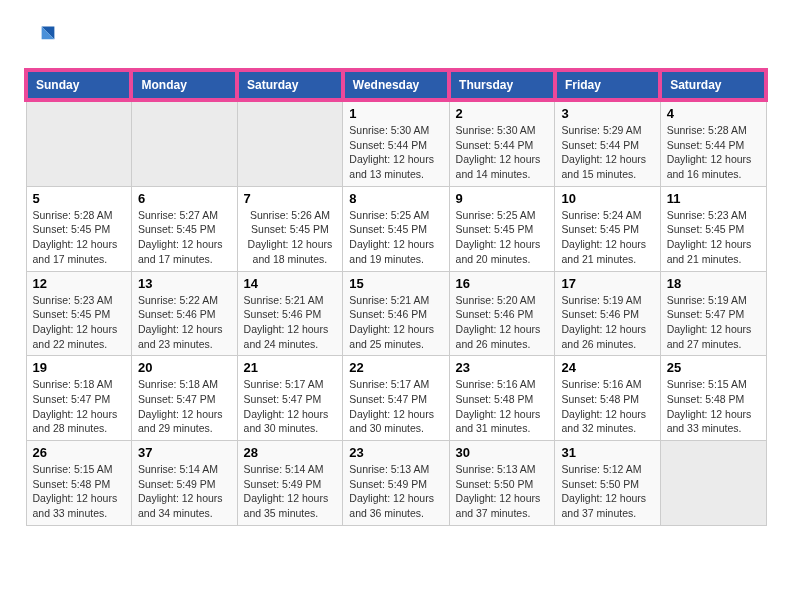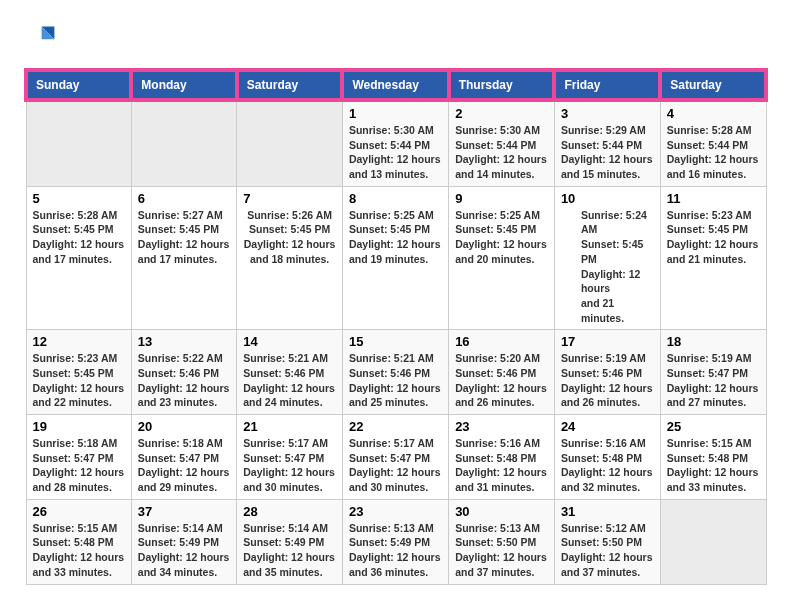--- a/index.html
+++ b/index.html
@@ -75,21 +75,20 @@
     .day-number {
       font-size: 13px;
       font-weight: bold;
       margin-bottom: 2px;
       color: #000;
     }
     .day-info {
       font-size: 10.5px;
       color: #333;
       line-height: 1.4;
-      font-weight: bold;
     }
     .empty-cell {
       background: #f0f0f0 !important;
     }
     tbody tr:nth-child(odd) td.empty-cell {
       background: #ebebeb !important;
     }
   </style>
 </head>
 <body>
@@ -189,21 +188,21 @@
         </td>
         <td>
           <div class="day-number">9</div>
           <div class="day-info" style="white-space: pre-line;">Sunrise: 5:25 AM
 Sunset: 5:45 PM
 Daylight: 12 hours
 and 20 minutes.</div>
         </td>
         <td>
           <div class="day-number">10</div>
-          <div class="day-info" style="white-space: pre-line; margin-left: 20px;">Sunrise: 5:24 AM
+          <div class="day-info" style="white-space: pre-line;">Sunrise: 5:24 AM
 Sunset: 5:45 PM
 Daylight: 12 hours
 and 21 minutes.</div>
         </td>
         <td>
           <div class="day-number">11</div>
           <div class="day-info" style="white-space: pre-line;">Sunrise: 5:23 AM
 Sunset: 5:45 PM
 Daylight: 12 hours
 and 21 minutes.</div>

